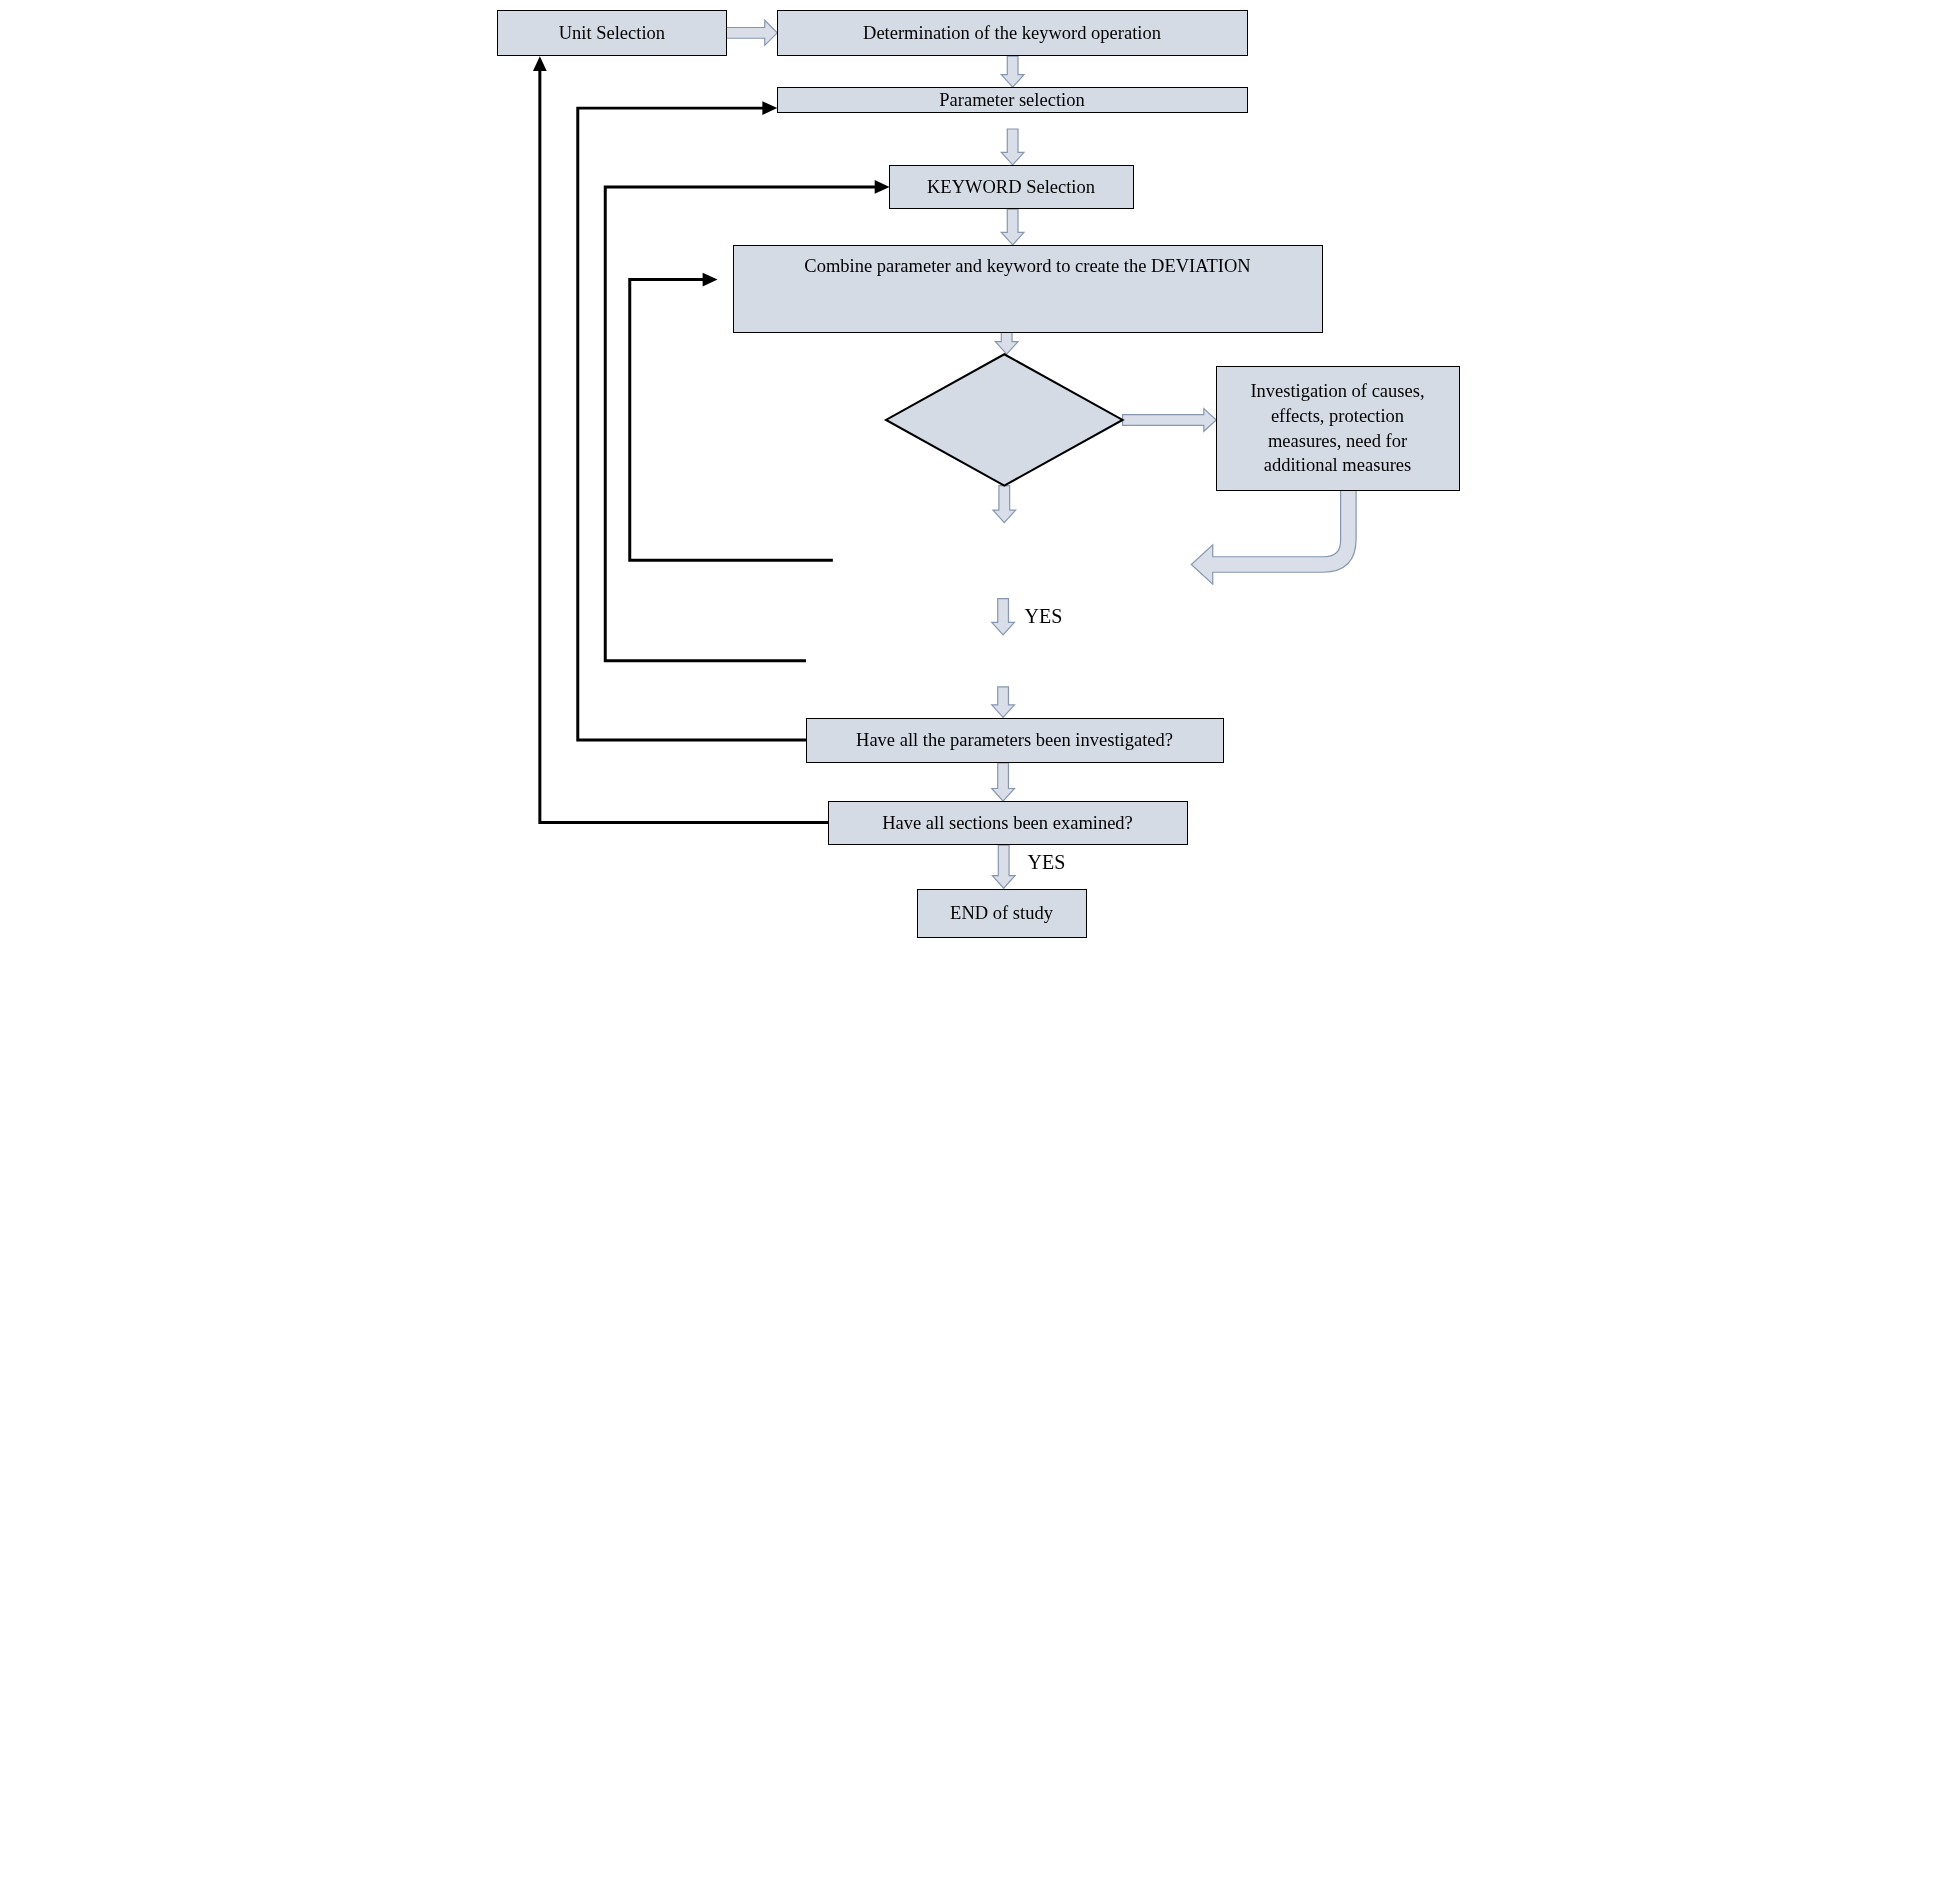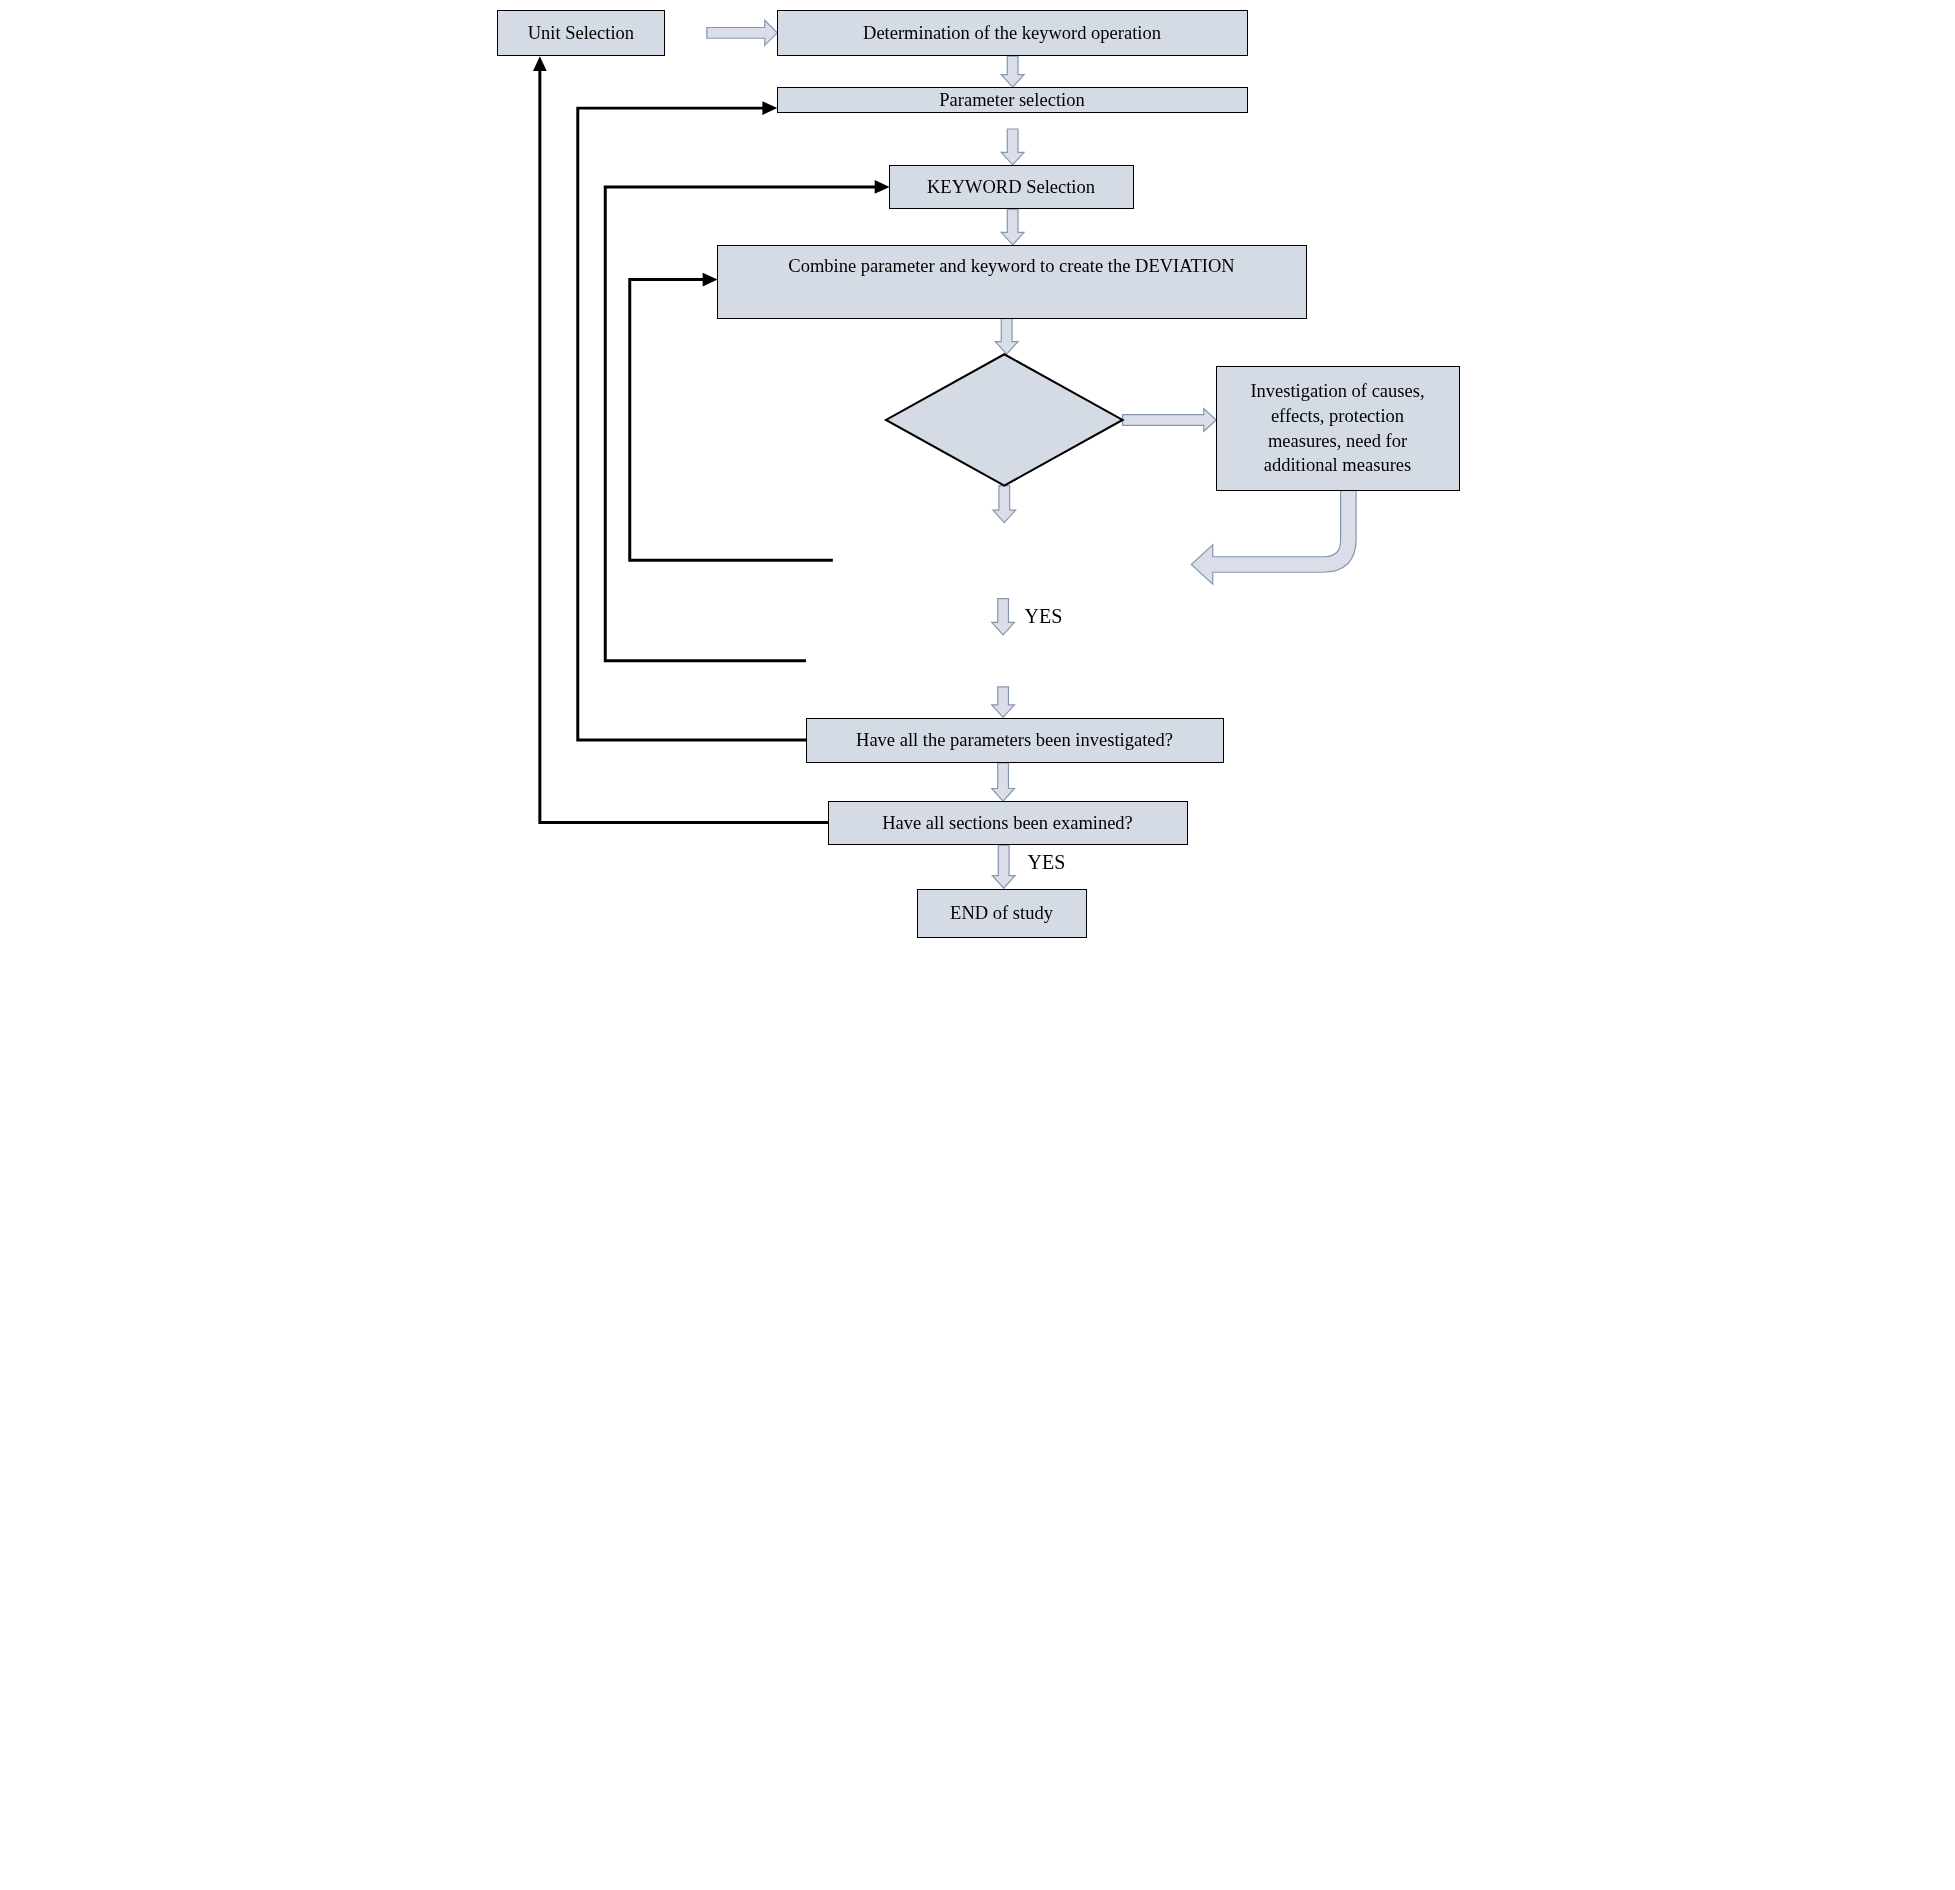--- a/index.html
+++ b/index.html
@@ -40,25 +40,25 @@
     display:flex;flex-direction:column;align-items:center;justify-content:center;
     text-align:center;font-size:18.5px;line-height:1.3;
     pointer-events:none;
   }
   .yes-label{
     position:absolute;
     font-size:20px;line-height:1.1;
   }
   .line{display:block;}
   
-  #n-unit{left:8.4px;top:10.2px;width:168px;height:46px;}
+  #n-unit{left:8.4px;top:10.2px;width:230px;height:46px;}
   #n-determination{left:288px;top:10.2px;width:471px;height:46px;}
   #n-parameter{left:288px;top:87px;width:471px;height:26px;}
   #n-keyword{left:400px;top:165px;width:245px;height:44px;}
-  #n-combine{left:228px;top:245px;width:590px;height:74px;}
+  #n-combine{left:244px;top:245px;width:590px;height:88px;}
   #n-investigation{left:727px;top:366px;width:244px;height:125px;line-height:1.35;}
   #n-applications{left:344px;top:523px;width:359px;height:76px;line-height:1.37;}
   #n-keywords{left:317px;top:635px;width:418px;height:52px;}
   #n-parameters{left:317px;top:718px;width:418px;height:45px;}
   #n-sections{left:339px;top:801px;width:360px;height:44px;}
   #n-end{left:428px;top:889px;width:170px;height:49px;}
   #t-diamond{left:397px;top:354px;width:237px;height:131px;}
   #yes1{left:536px;top:605px;}
   #yes2{left:539px;top:851px;}
 </style>

